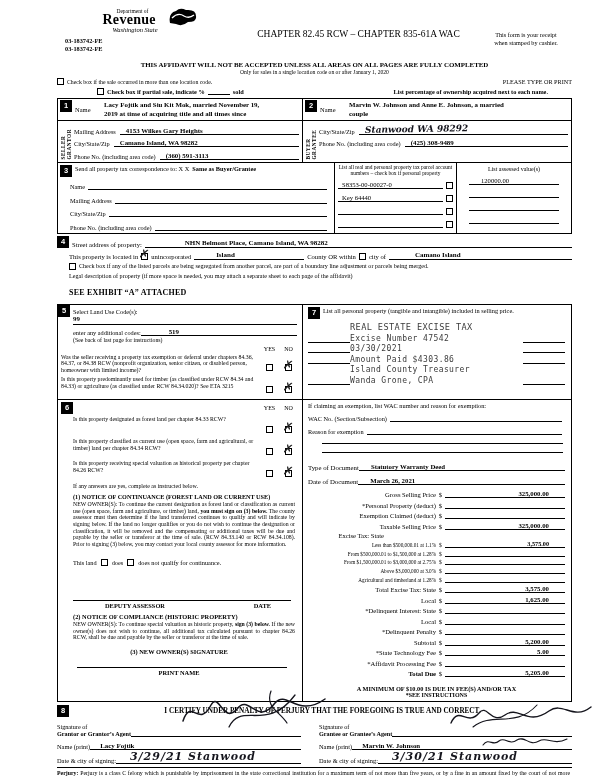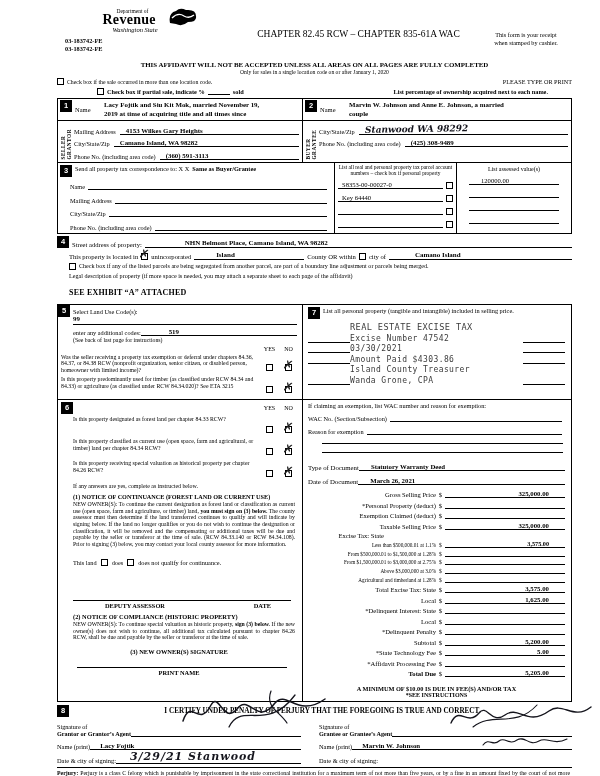--- a/index.html
+++ b/index.html
@@ -634,20 +634,21 @@
             <span>Signature of</span><br><span class="b2">Grantee or Grantee’s Agent</span>
           </span>
           <span class="sigfill"></span>
         </div>
         <div class="nprow">
           <span>Name (print)</span>
           <span class="nv">Marvin W. Johnson</span>
         </div>
         <div class="dcrow">
           <span>Date &amp; city of signing:</span>
+          <span class="dvh"><span class="hand date">3/30/21  Stanwood</span></span>
         </div>
       </div>
     </div>
 
     <svg class="sigsvg" style="left:118px; top:-16px;" width="180" height="42" viewBox="0 0 180 42">
       <path d="M8 32 C16 8, 24 40, 36 16 C44 2, 48 36, 62 20 C74 4, 82 38, 100 14 C112 0, 122 30, 150 10" fill="none" stroke="#14141c" stroke-width="1.5" stroke-linecap="round"></path>
       <path d="M54 38 C66 12, 92 44, 120 6" fill="none" stroke="#14141c" stroke-width="1.3" stroke-linecap="round"></path>
       <path d="M96 2 C90 18, 104 22, 112 34" fill="none" stroke="#14141c" stroke-width="1.2" stroke-linecap="round"></path>
     </svg>
     <svg class="sigsvg" style="left:388px; top:-4px;" width="150" height="28" viewBox="0 0 150 28">

